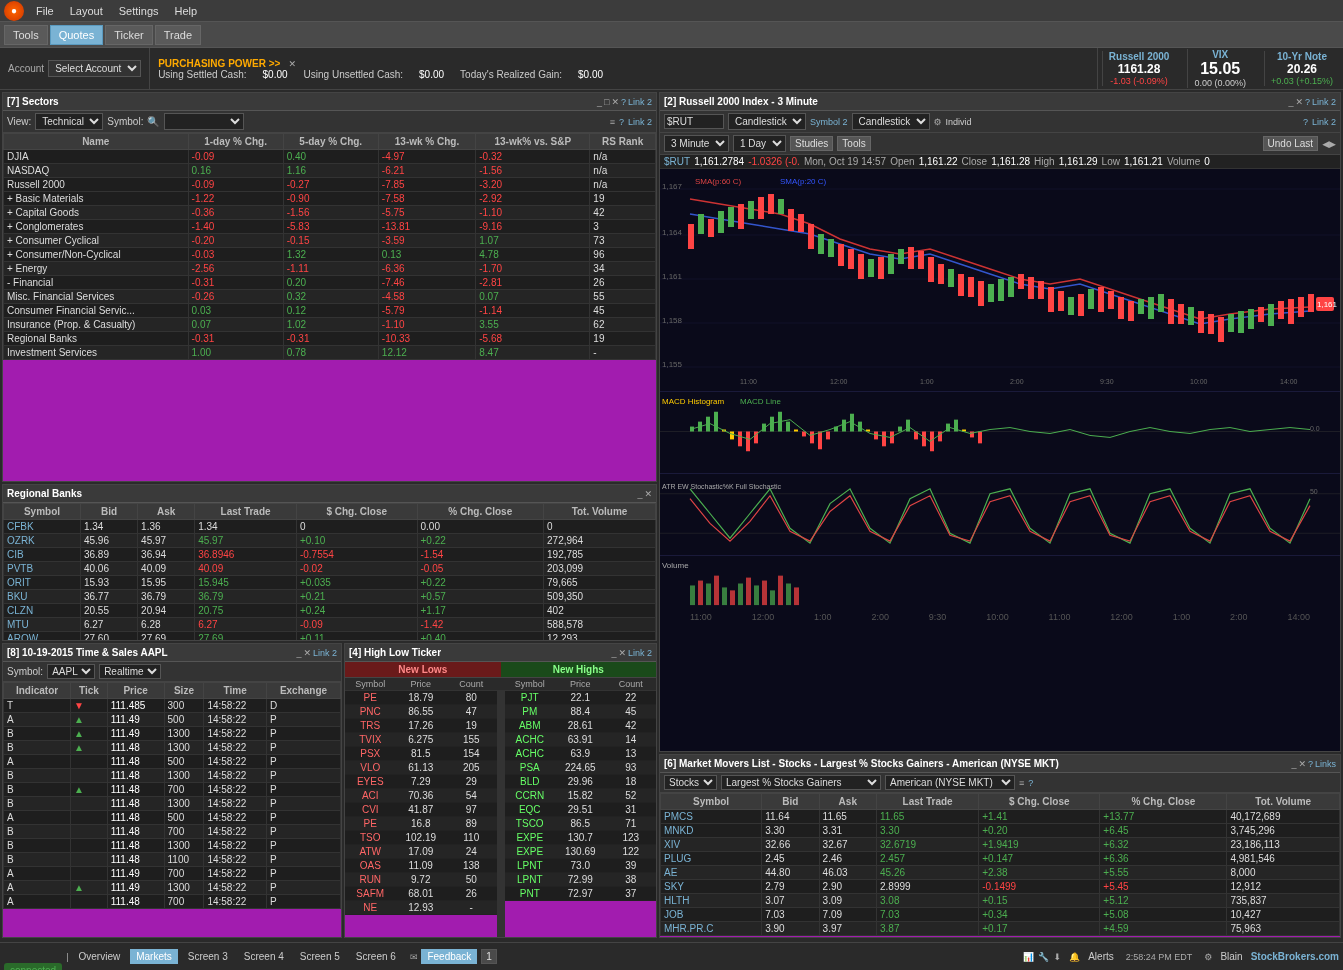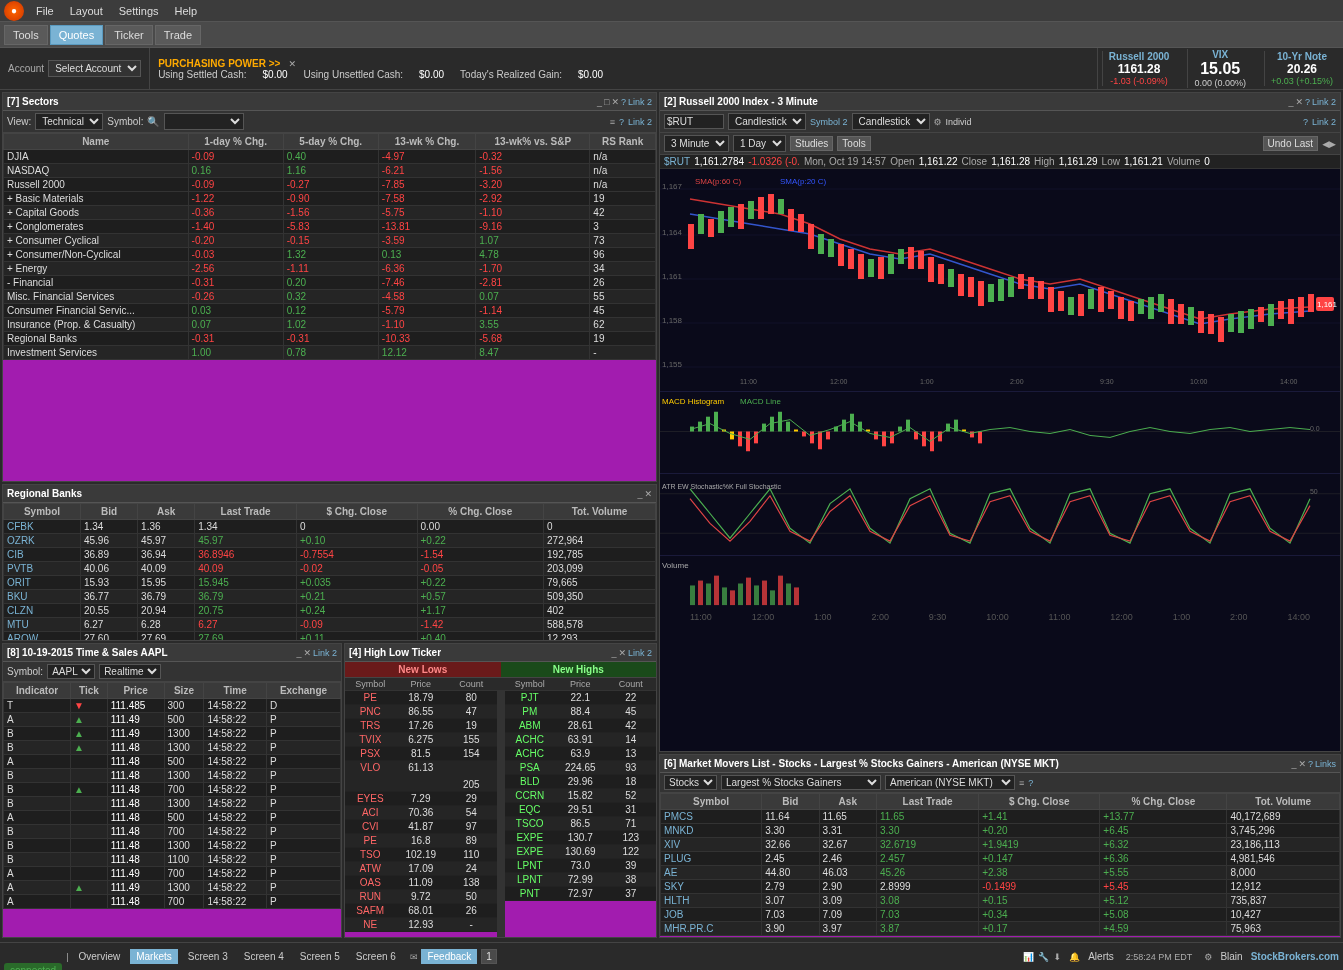--- a/index.html
+++ b/index.html
@@ -873,21 +873,21 @@
                 <span style="color:#ddd;">155</span>
               </div>
               <div class="hilo-row">
                 <span class="hilo-sym-low">PSX</span>
                 <span style="color:#ddd;">81.5</span>
                 <span style="color:#ddd;">154</span>
               </div>
               <div class="hilo-row">
                 <span class="hilo-sym-low">VLO</span>
                 <span style="color:#ddd;">61.13</span>
-                <span style="color:#ddd;margin-top:17px;">205</span>
+                <span style="color:#ddd;">205</span>
               </div>
               <div class="hilo-row">
                 <span class="hilo-sym-low">EYES</span>
                 <span style="color:#ddd;">7.29</span>
                 <span style="color:#ddd;">29</span>
               </div>
               <div class="hilo-row">
                 <span class="hilo-sym-low">ACI</span>
                 <span style="color:#ddd;">70.36</span>
                 <span style="color:#ddd;">54</span>

